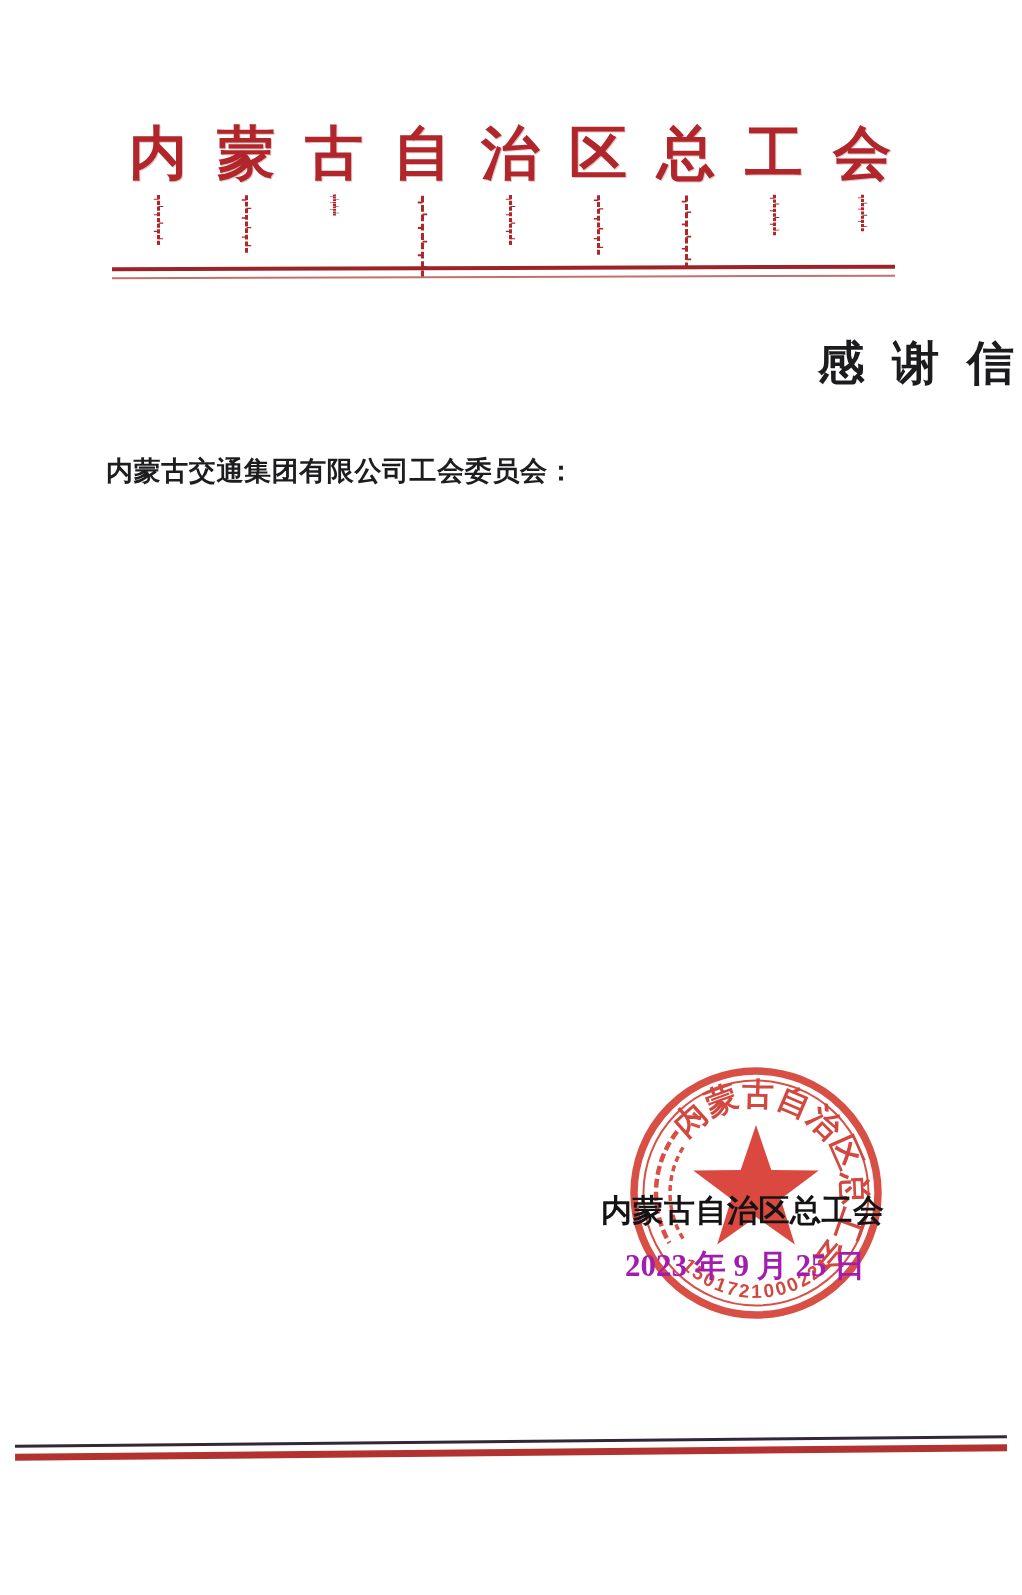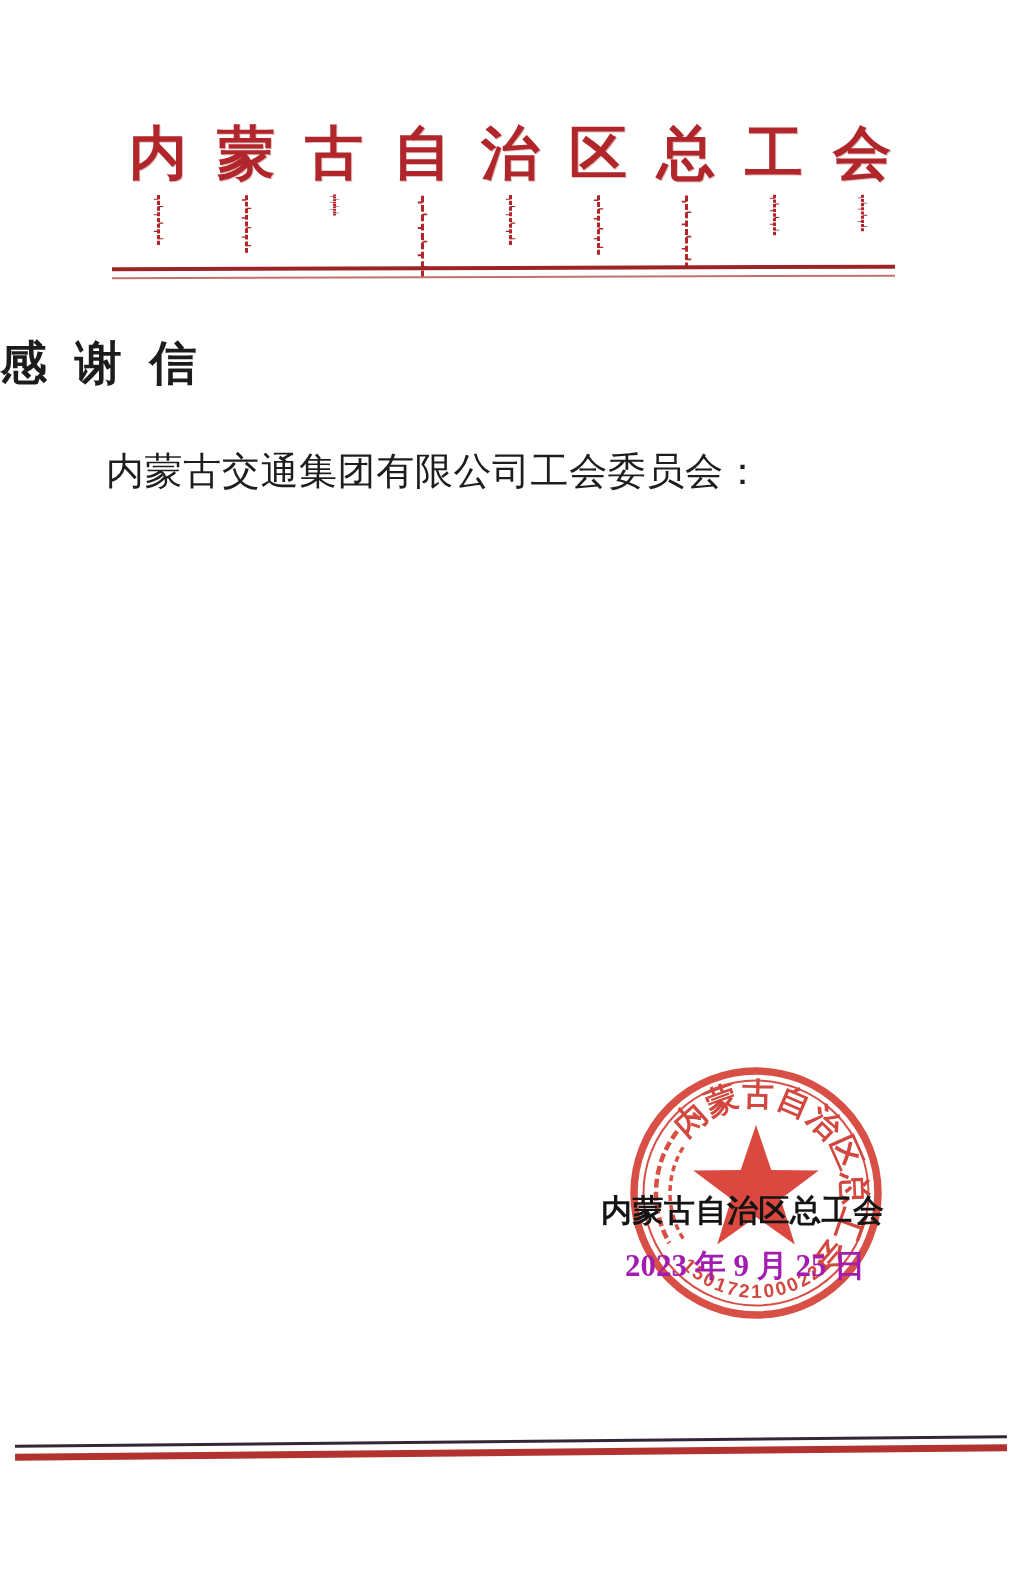--- a/index.html
+++ b/index.html
@@ -23,28 +23,28 @@
     text-shadow:1px 1px 0 rgba(150,25,25,.28);
     white-space:nowrap;
   }
   .mg{width:15px;margin-top:8px;}
   #header-rule{position:absolute;left:112px;top:266px;width:783px;transform:rotate(-.2deg);}
   #header-rule .thick{height:4px;background:#9e2326;}
   #header-rule .thin{height:2px;background:#c2706d;margin-top:6px;}
   
   #letter-title{
     position:absolute;left:0;top:332px;width:100%;
-    text-align:left;font-size:47px;font-weight:bold;
+    text-align:right;font-size:47px;font-weight:bold;
     letter-spacing:8px;color:#1c1c1e;
   }
   
   #letter-body{
     position:absolute;left:106px;top:444px;width:813px;
-    font-size:38px;line-height:54px;letter-spacing:.6px;
-    text-align:justify;text-justify:inter-ideograph;
+    font-size:27px;line-height:54px;letter-spacing:.6px;
+    text-align:justify;text-justify:inter-ideograph;font-weight:bold;
   }
   #letter-body p{margin:0;}
   #letter-body p.para{text-indent:2em;}
   
   #official-seal{
     position:absolute;left:624px;top:1061px;width:264px;height:264px;
     opacity:.93;z-index:1;
   }
   .seal-stroke{stroke:#d64238;fill:none;}
   .seal-arc{

